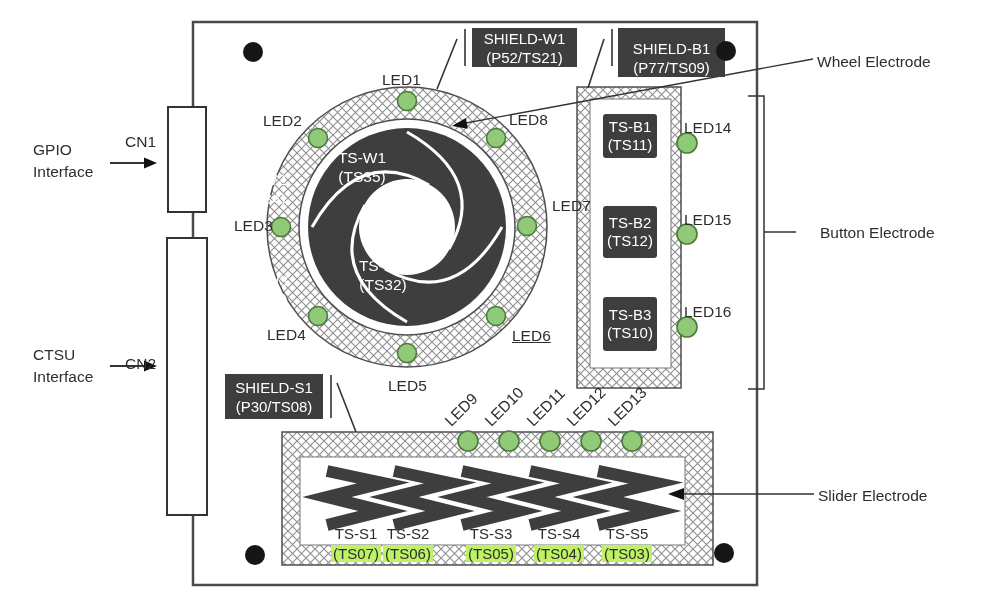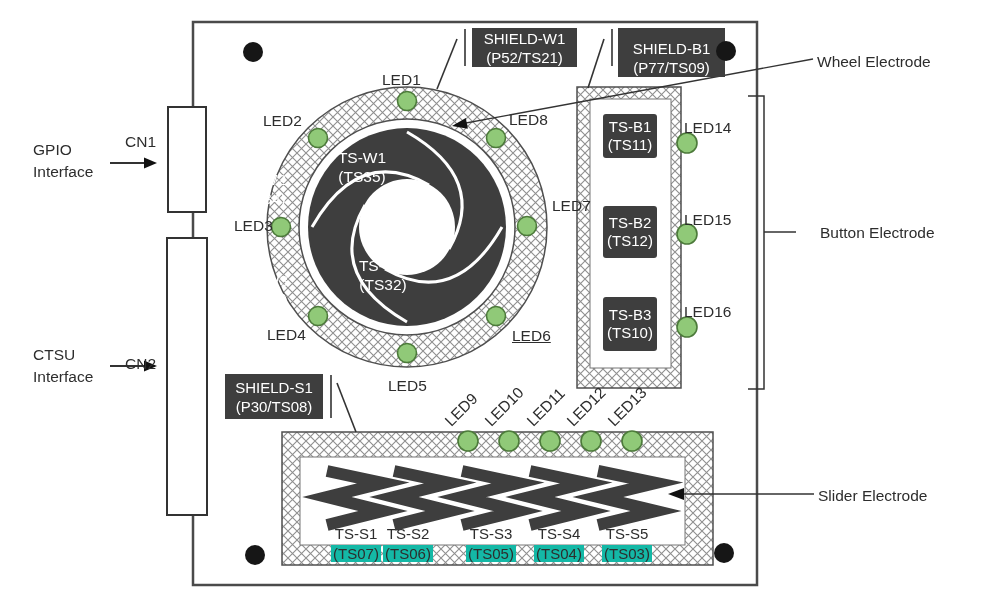--- a/index.html
+++ b/index.html
@@ -7,21 +7,21 @@
          font-family:"Liberation Sans",sans-serif;}
   svg.layer{position:absolute;left:0;top:0;z-index:1;}
   .lbl{position:absolute;z-index:3;font-size:15.5px;line-height:19px;color:#2d2d2d;white-space:nowrap;}
   .rot45{transform:rotate(-45deg);transform-origin:0 100%;}
   .shield{position:absolute;z-index:3;background:#3e3e3e;color:#ffffff;text-align:center;
           font-size:15px;line-height:19px;display:flex;flex-direction:column;justify-content:center;}
   .tsbox{position:absolute;z-index:3;background:#3e3e3e;color:#ffffff;text-align:center;
          font-size:15px;line-height:18px;border-radius:3px;display:flex;flex-direction:column;justify-content:center;}
   .wlbl{position:absolute;z-index:3;color:#ffffff;font-size:15.5px;line-height:19px;text-align:center;width:90px;}
   .slbl{position:absolute;z-index:3;font-size:15px;line-height:20px;text-align:center;width:76px;color:#2d2d2d;}
-  .slbl .ts{background:#14b8a6;padding:0 2px;}
+  .slbl .ts{background:#bef264;padding:0 2px;}
   .hole{position:absolute;z-index:4;width:20px;height:20px;border-radius:50%;background:#161616;}
 </style>
 </head>
 <body>
 
 <div class="stage">
 
   <svg class="layer" width="999" height="608" viewBox="0 0 999 608">
     <defs>
       <pattern id="hatch" width="9" height="9" patternUnits="userSpaceOnUse">

